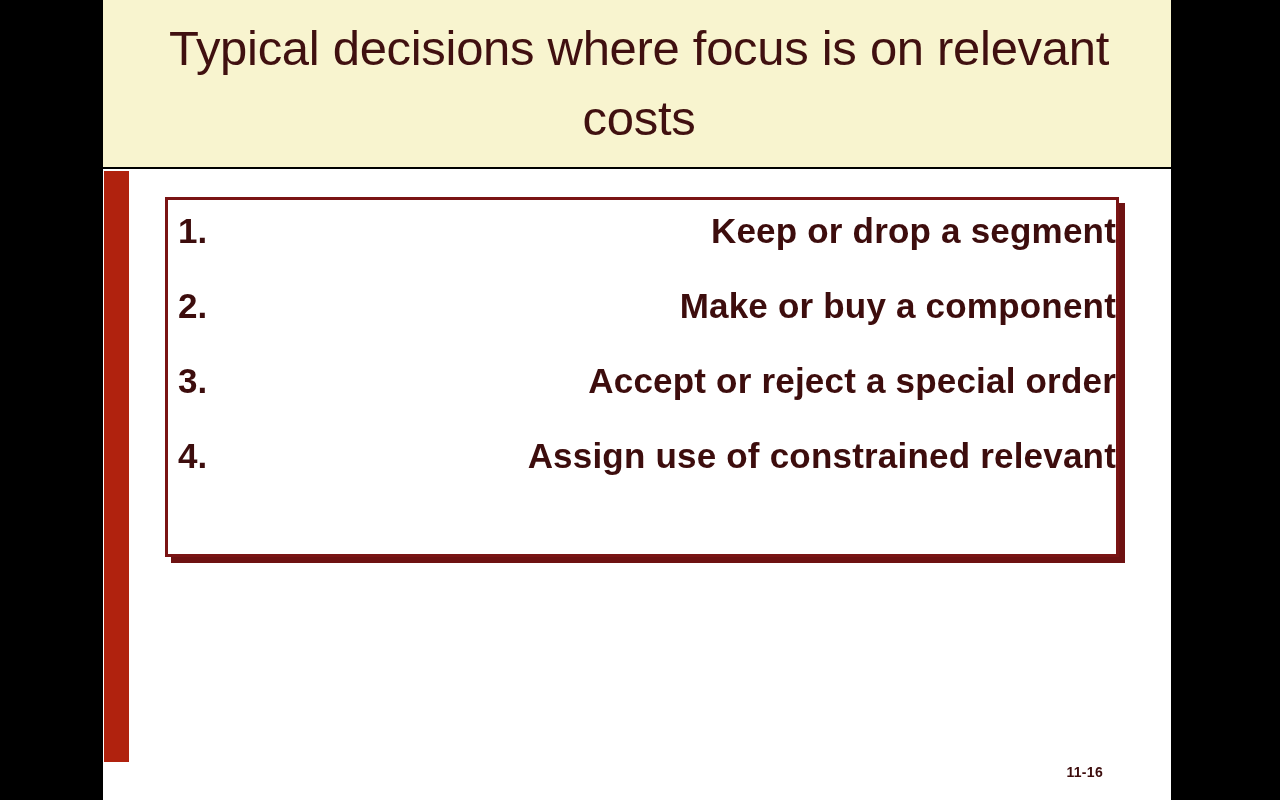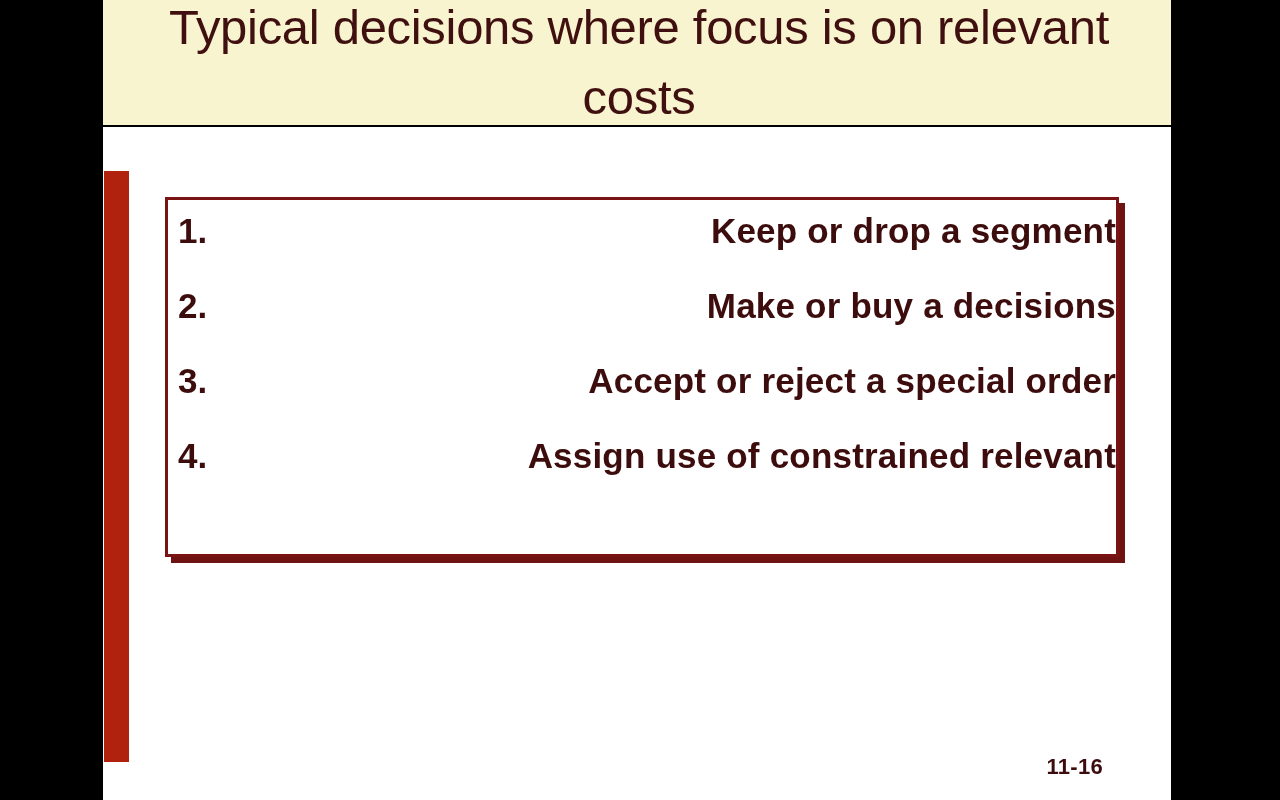--- a/index.html
+++ b/index.html
@@ -31,21 +31,21 @@
     height: 800px;
     background: #ffffff;
   }
 
   
   .title-banner {
     position: absolute;
     left: 0px;
     top: 0px;
     width: 1068px;
-    height: 127px;
+    height: 169px;
     background: #f8f4cf;
     border-bottom: 2px solid #000000;
     box-sizing: border-box;
     display: flex;
     align-items: center;
     justify-content: center;
   }
   .title-text {
     width: 1000px;
     text-align: center;
@@ -126,21 +126,21 @@
     text-align: right;
   }
 
   
   .slide-number {
     position: absolute;
     right: 68px;
     bottom: 20px;
     color: #3d0d0d;
     font-family: "Liberation Sans", sans-serif;
-    font-size: 22px;
+    font-size: 14px;
     font-weight: bold;
     letter-spacing: 0.3px;
   }
 </style>
 </head>
 <body>
 
 <div class="slide-frame">
 
   <div class="slide-canvas">
@@ -156,21 +156,21 @@
       <div class="content-box">
         <ol class="decision-list">
 
           <li class="decision-item">
             <span class="item-number">1.</span>
             <span class="item-label">Keep or drop a segment</span>
           </li>
 
           <li class="decision-item">
             <span class="item-number">2.</span>
-            <span class="item-label">Make or buy a decisions</span>
+            <span class="item-label">Make or buy a component</span>
           </li>
 
           <li class="decision-item">
             <span class="item-number">3.</span>
             <span class="item-label">Accept or reject a special order</span>
           </li>
 
           <li class="decision-item">
             <span class="item-number">4.</span>
             <span class="item-label">Assign use of constrained relevant</span>

